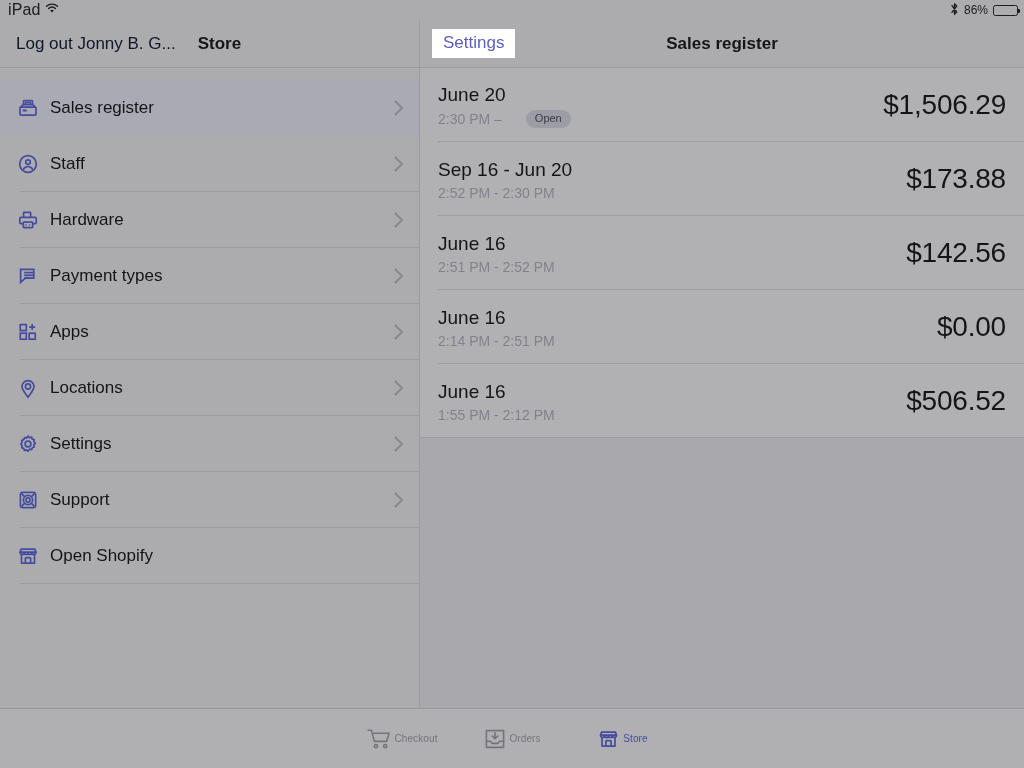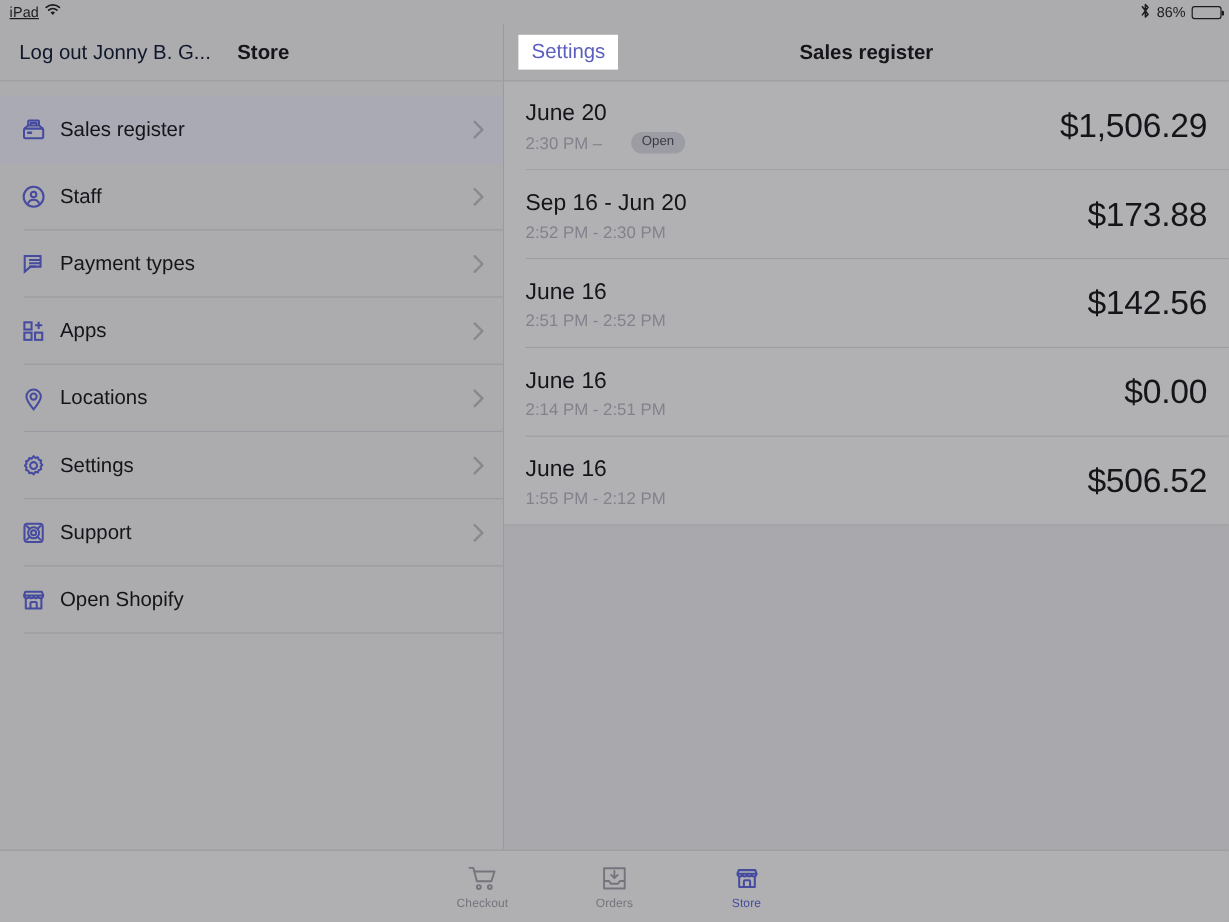--- a/index.html
+++ b/index.html
@@ -36,21 +36,21 @@
     font-size: 12px;
     color: #1c1c1e;
     position: relative;
     background: #acacaf;
   }
   .status-left {
     display: flex;
     align-items: center;
     gap: 5px;
   }
-  .status-device { font-size: 12px; letter-spacing: 0.1px; text-decoration: underline; }
+  .status-device { font-size: 16px; letter-spacing: 0.1px; }
   .wifi-icon { display: block; }
   .status-center {
     position: absolute;
     left: 0; right: 0;
     text-align: center;
     font-size: 12px;
     font-weight: bold;
     pointer-events: none;
   }
   .status-right {
@@ -276,21 +276,21 @@
     flex: 0 0 60px;
     display: flex;
     align-items: stretch;
     justify-content: center;
     background: #b0b0b3;
     border-top: 1px solid #98989e;
   }
   .tab {
     width: 110px;
     display: flex;
-    flex-direction: column;
+    flex-direction: row;
     align-items: center;
     justify-content: center;
     gap: 2px;
     cursor: default;
     color: #74747c;
   }
   .tab.active { color: #454b9e; }
   .tab-icon { display: flex; align-items: center; justify-content: center; height: 28px; }
   .tab-icon svg { display: block; }
   .tab-label {
@@ -368,20 +368,38 @@
             </span>
             <span class="menu-label">Staff</span>
             <span class="chev">
               <svg width="12" height="20" viewBox="0 0 12 20">
                   <path d="M2.5 3.5 9 10l-6.5 6.5" stroke="#88888f" stroke-width="2" fill="none" stroke-linecap="round" stroke-linejoin="round"></path>
                 </svg>
             </span>
             <span class="sep"></span>
           </div>
 
+          <div class="menu-item">
+            <span class="menu-icon">
+              <svg width="24" height="24" viewBox="0 0 24 24" fill="none" stroke="#454b9e" stroke-width="1.7">
+                <path d="M7.6 9.3V4.9c0-.3.2-.5.5-.5h6c.3 0 .5.2.5.5v4.4"></path>
+                <rect x="3.8" y="9.3" width="16.4" height="6.4" rx="1.1"></rect>
+                <rect x="7.3" y="14.2" width="9.4" height="5.4" rx="0.8" fill="#acacaf"></rect>
+                <circle cx="10" cy="17" r="0.8" fill="#454b9e" stroke="none"></circle>
+                <circle cx="13.6" cy="17" r="0.8" fill="#454b9e" stroke="none"></circle>
+              </svg>
+            </span>
+            <span class="menu-label">Hardware</span>
+            <span class="chev">
+              <svg width="12" height="20" viewBox="0 0 12 20">
+                  <path d="M2.5 3.5 9 10l-6.5 6.5" stroke="#88888f" stroke-width="2" fill="none" stroke-linecap="round" stroke-linejoin="round"></path>
+                </svg>
+            </span>
+            <span class="sep"></span>
+          </div>
 
           <div class="menu-item">
             <span class="menu-icon">
               <svg width="24" height="24" viewBox="0 0 24 24" fill="none" stroke="#454b9e" stroke-width="1.7">
                 <path d="M4.6 7.6h13.2v8.8H9.4l-4.8 4.2z" transform="translate(0,-2.2)"></path>
                 <path d="M8.2 8.6h9.6"></path>
                 <path d="M8.2 11.3h9.6"></path>
                 <path d="M8.2 14h5.6"></path>
               </svg>
             </span>

